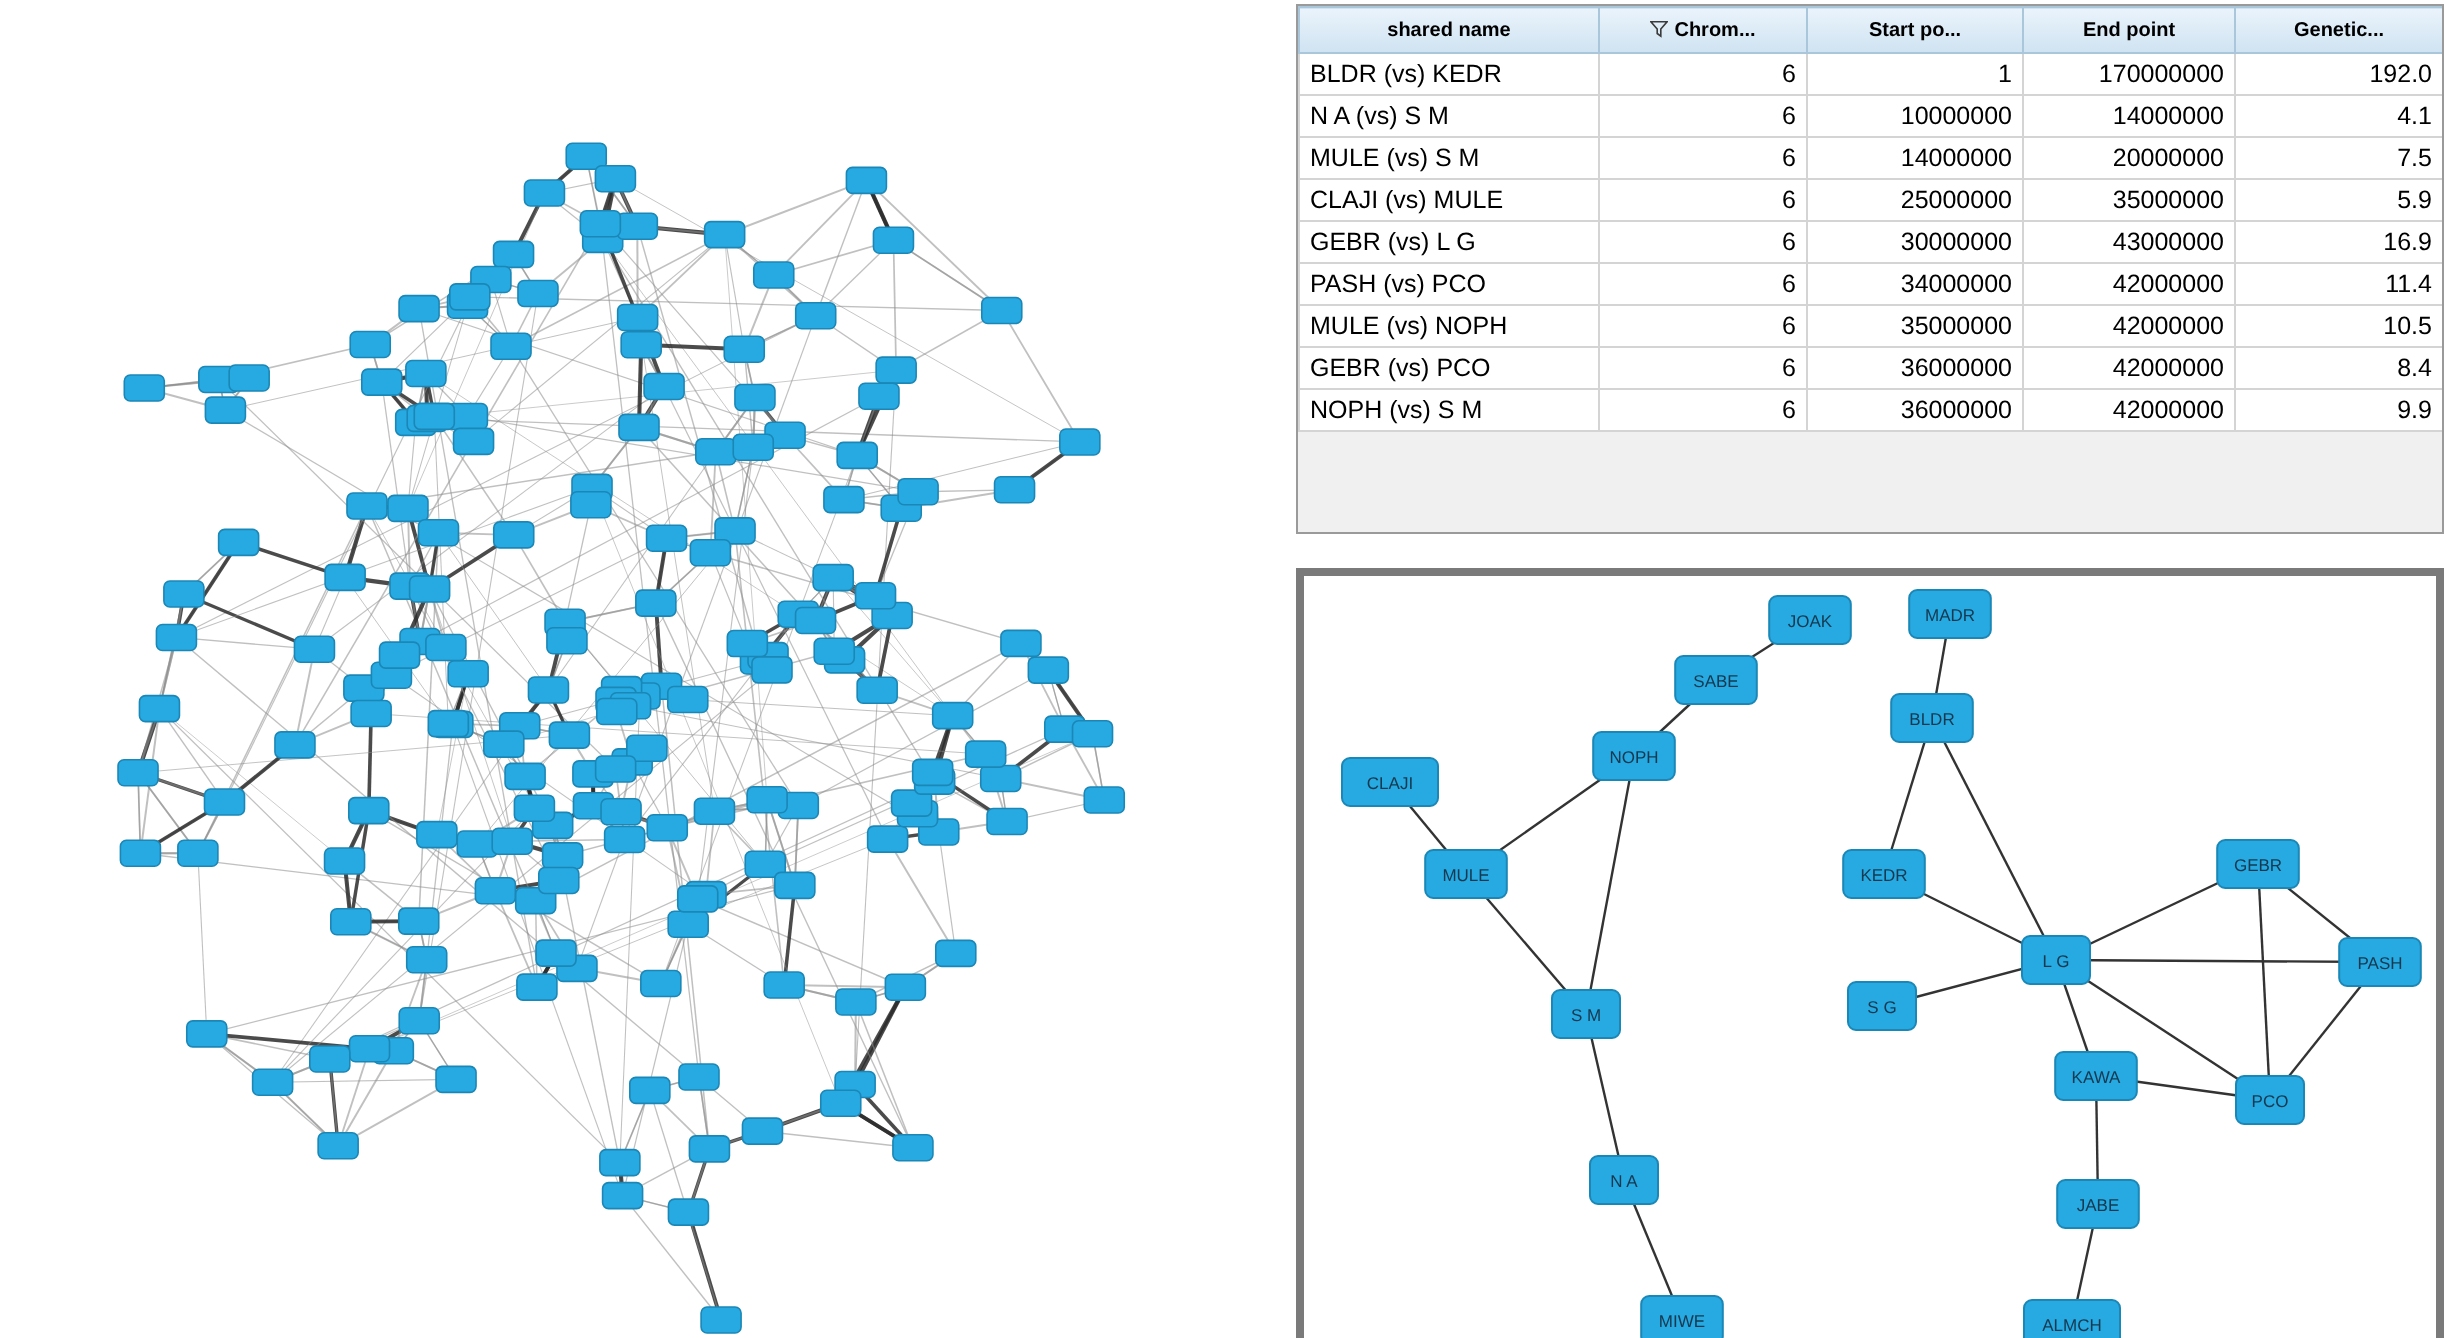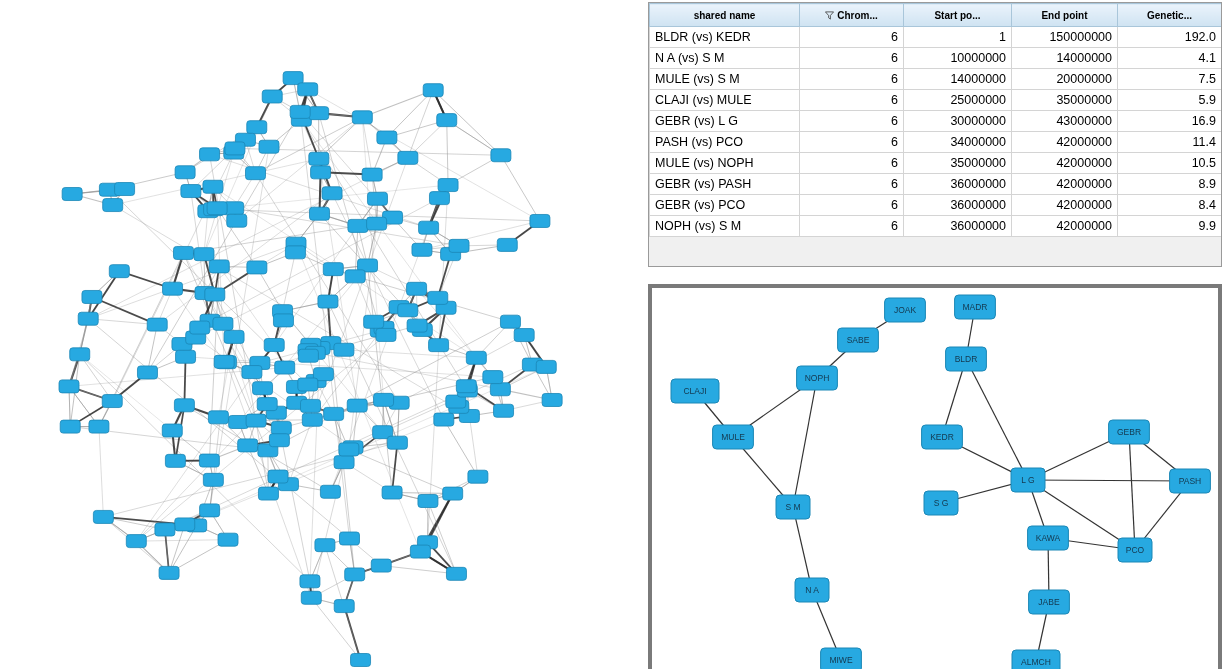--- a/index.html
+++ b/index.html
@@ -1553,21 +1553,21 @@
           <th class="col-gen">
             <span>Genetic...</span>
           </th>
         </tr>
       </thead>
       <tbody id="table-body">
           <tr>
             <td class="txt">BLDR (vs) KEDR</td>
             <td class="num">6</td>
             <td class="num">1</td>
-            <td class="num">150000000</td>
+            <td class="num">170000000</td>
             <td class="num">192.0</td>
           </tr>
           <tr>
             <td class="txt">N A (vs) S M</td>
             <td class="num">6</td>
             <td class="num">10000000</td>
             <td class="num">14000000</td>
             <td class="num">4.1</td>
           </tr>
           <tr>
@@ -1597,27 +1597,20 @@
             <td class="num">34000000</td>
             <td class="num">42000000</td>
             <td class="num">11.4</td>
           </tr>
           <tr>
             <td class="txt">MULE (vs) NOPH</td>
             <td class="num">6</td>
             <td class="num">35000000</td>
             <td class="num">42000000</td>
             <td class="num">10.5</td>
-          </tr>
-          <tr>
-            <td class="txt">GEBR (vs) PASH</td>
-            <td class="num">6</td>
-            <td class="num">36000000</td>
-            <td class="num">42000000</td>
-            <td class="num">8.9</td>
           </tr>
           <tr>
             <td class="txt">GEBR (vs) PCO</td>
             <td class="num">6</td>
             <td class="num">36000000</td>
             <td class="num">42000000</td>
             <td class="num">8.4</td>
           </tr>
           <tr>
             <td class="txt">NOPH (vs) S M</td>

